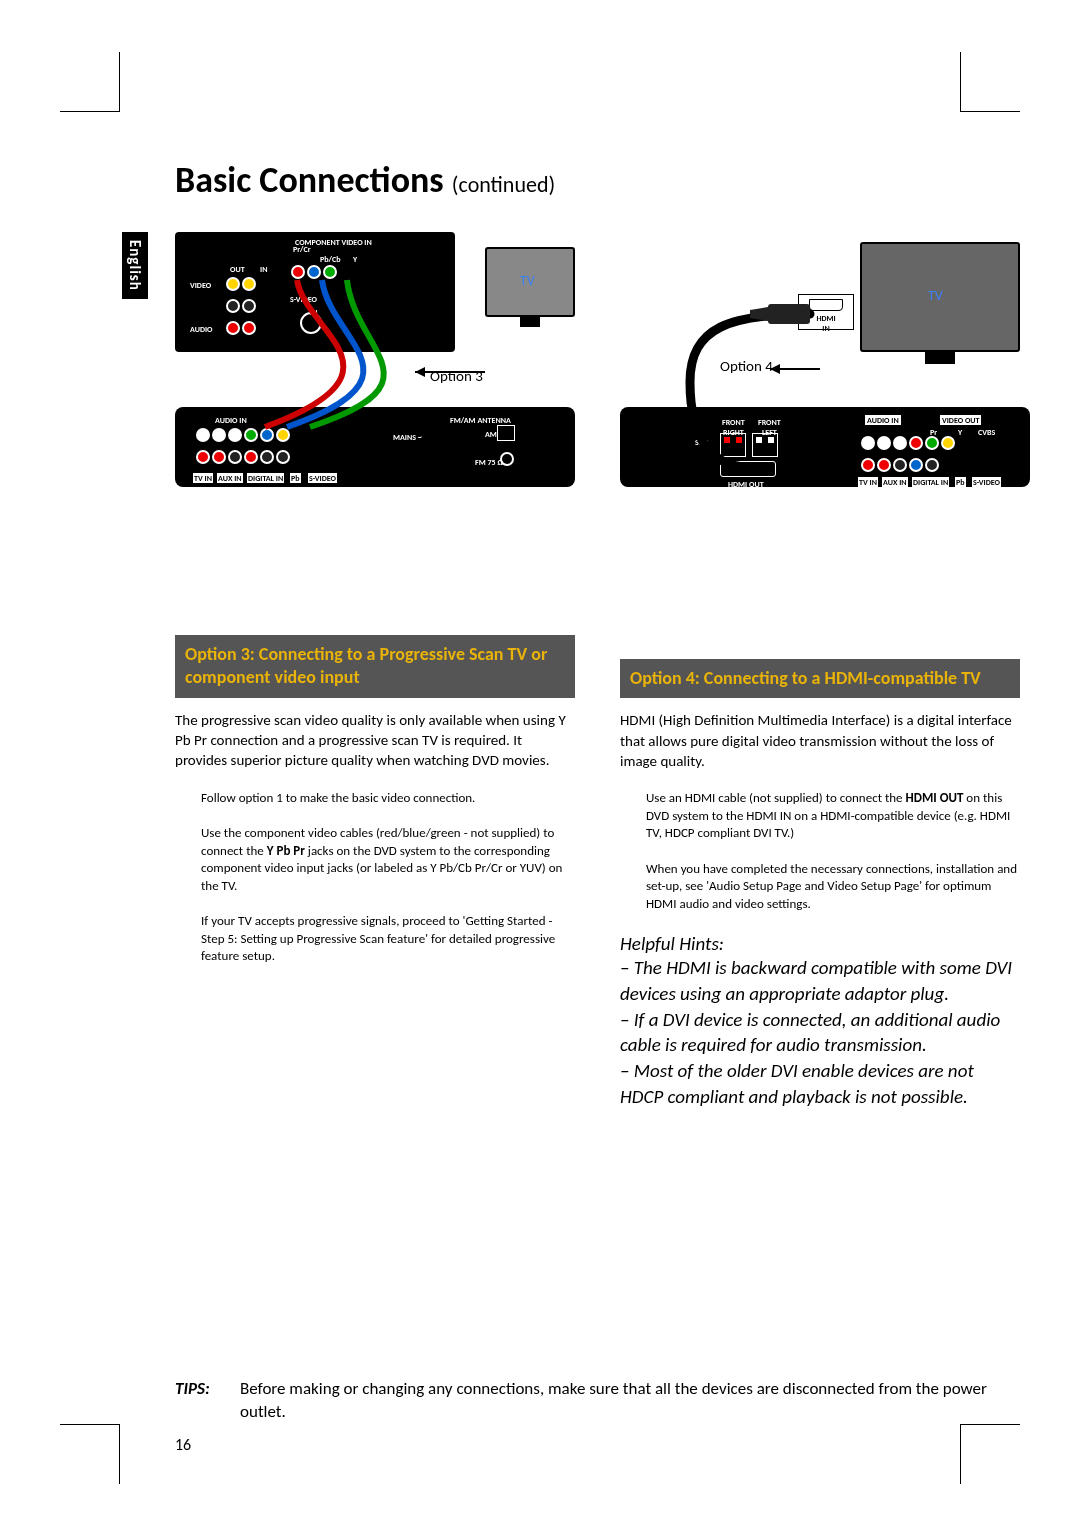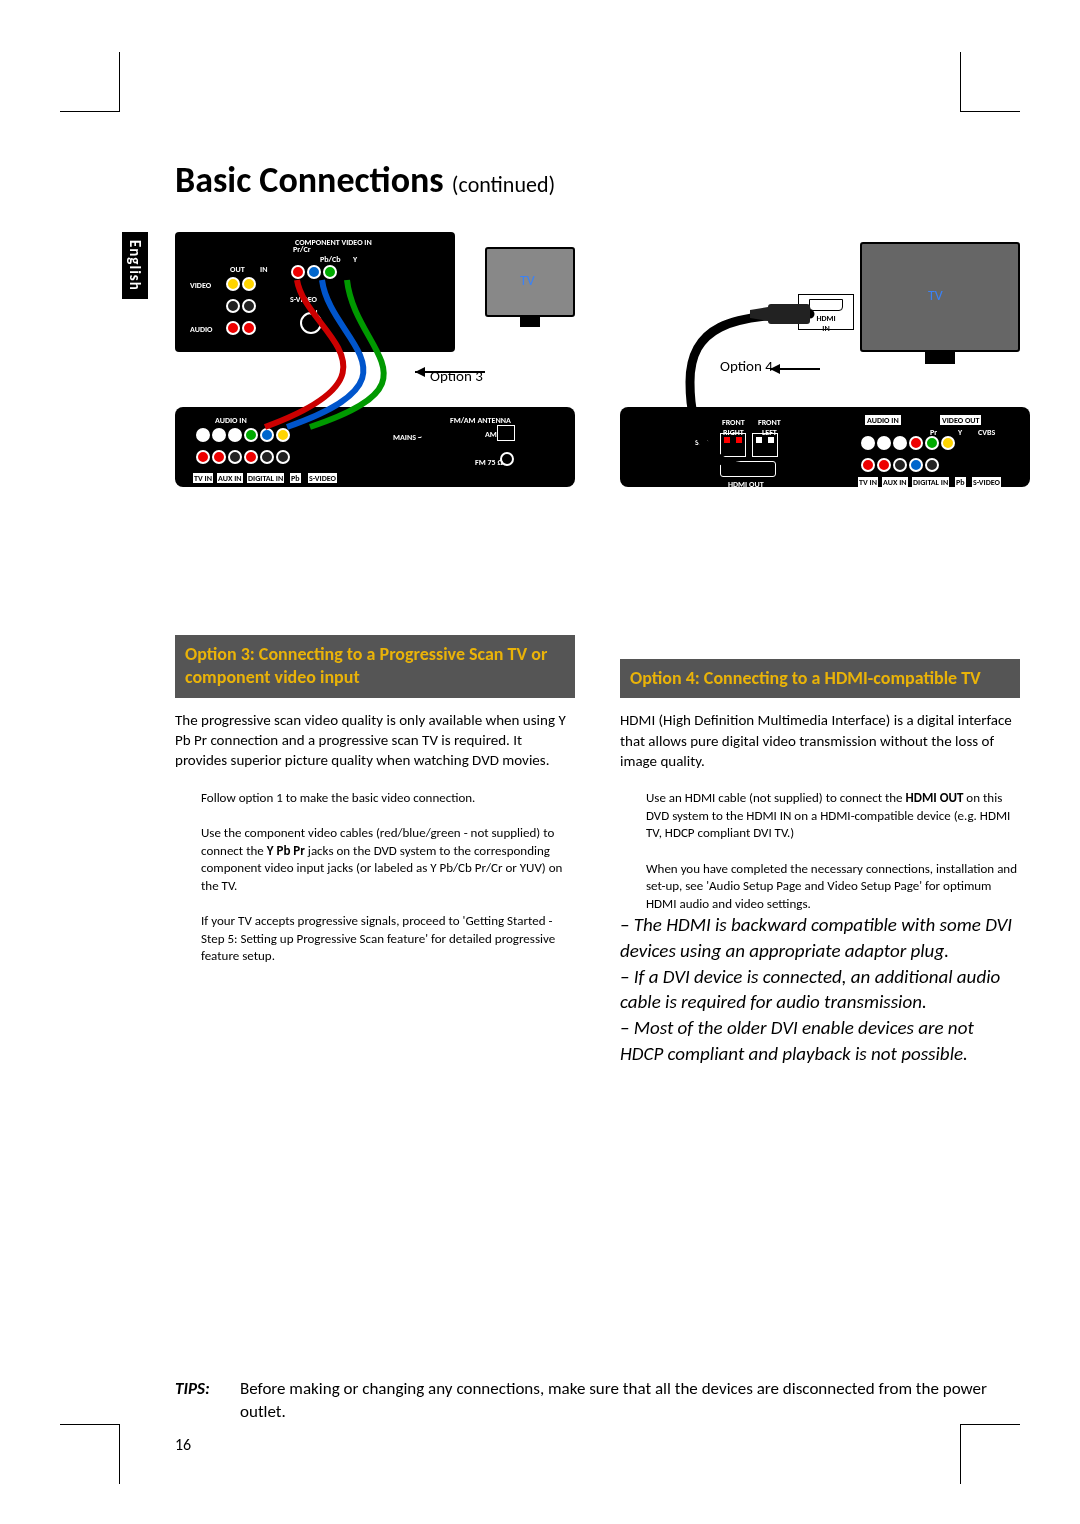--- a/index.html
+++ b/index.html
@@ -271,20 +271,21 @@
     <div class="step">
       <div class="marker"></div>
       <div class="content">
         <span>Use an HDMI cable (not supplied) to connect the </span><b>HDMI OUT</b><span> on this DVD system to the HDMI IN on a HDMI-compatible device (e.g. HDMI TV, HDCP compliant DVI TV.)</span>
       </div>
     </div>
     <div class="step">
       <div class="marker"></div>
       <div class="content">When you have completed the necessary connections, installation and set-up, see 'Audio Setup Page and Video Setup Page' for optimum HDMI audio and video settings.</div>
     </div>
+    <div class="hints-title">Helpful Hints:</div>
     <div class="hints-body">– The HDMI is backward compatible with some DVI devices using an appropriate adaptor plug.</div>
     <div class="hints-body">– If a DVI device is connected, an additional audio cable is required for audio transmission.</div>
     <div class="hints-body">– Most of the older DVI enable devices are not HDCP compliant and playback is not possible.</div>
   </div>
 
   <div class="tips-row">
     <div class="tips-label">TIPS:</div>
     <div class="tips-text">Before making or changing any connections, make sure that all the devices are disconnected from the power outlet.</div>
   </div>
 

